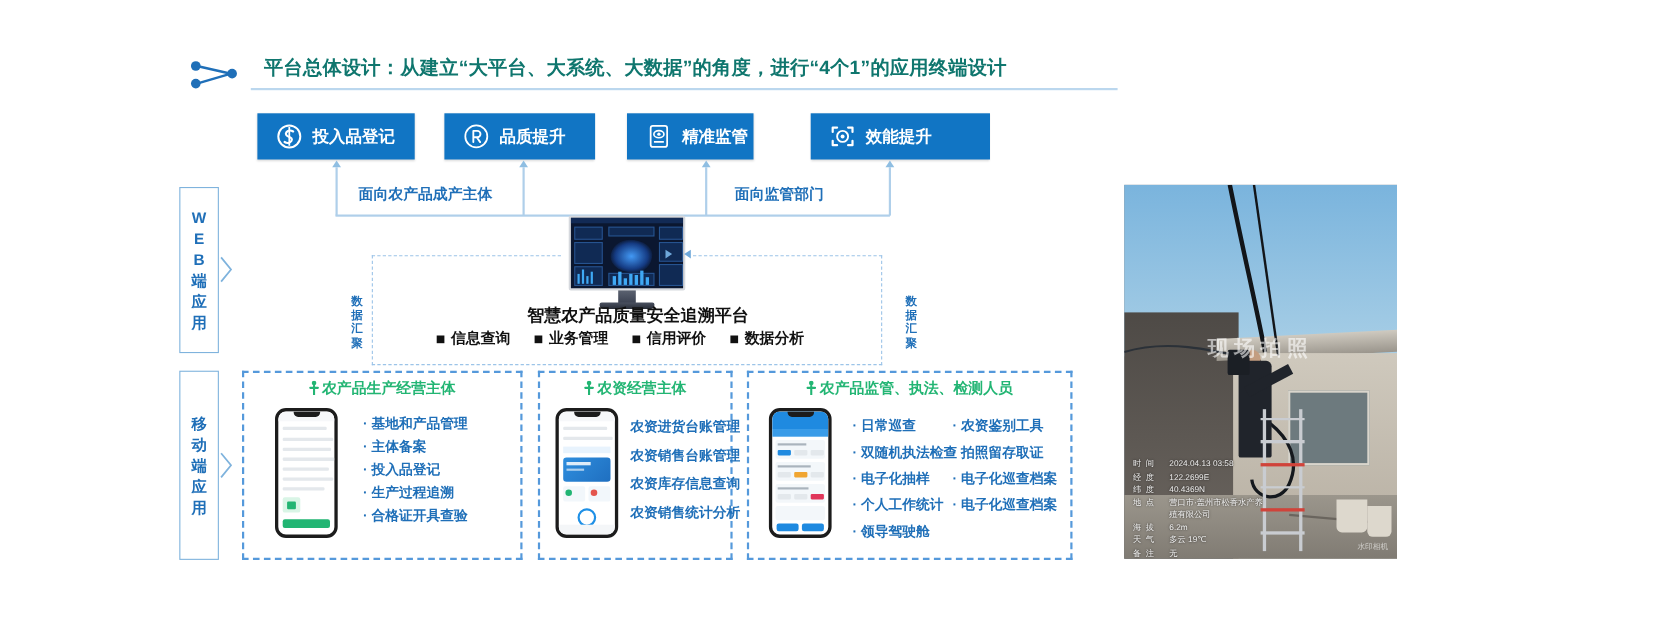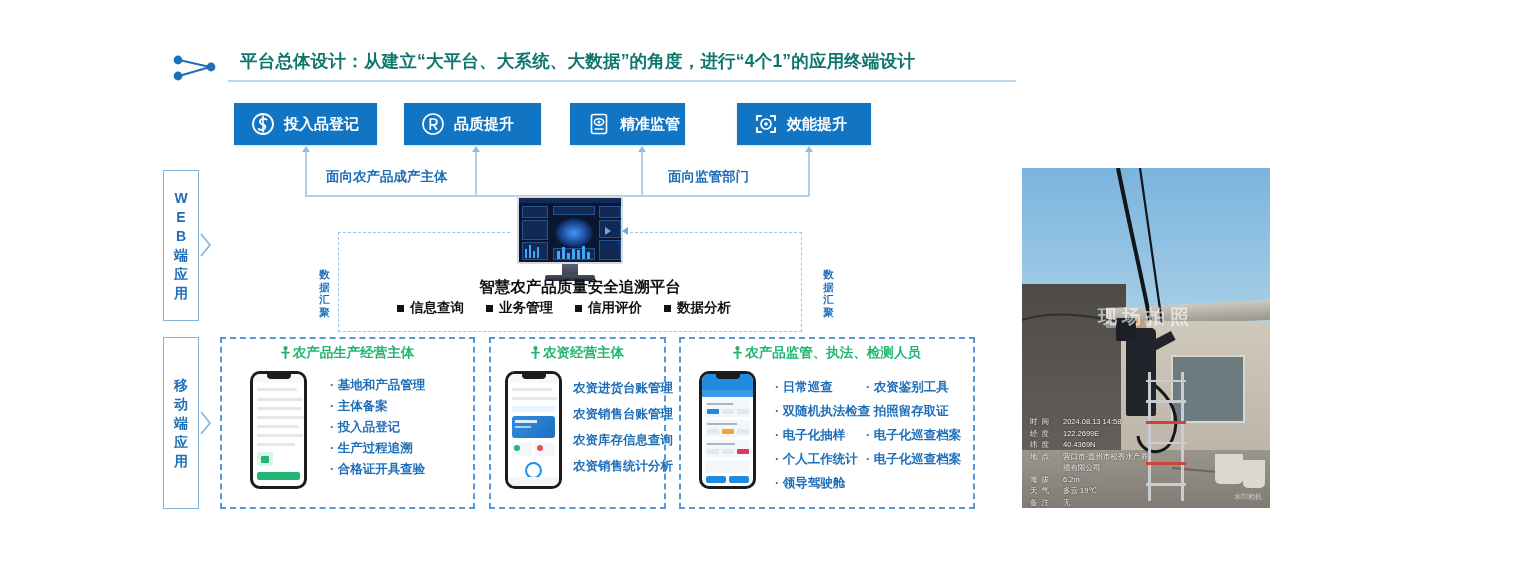--- a/index.html
+++ b/index.html
@@ -221,21 +221,21 @@
   <div class="btn" style="left:570px;width:115px;">
     <svg class="bicon" viewBox="0 0 24 24">
       <rect x="4.5" y="2.5" width="15" height="19" rx="2" fill="none" stroke="#fff" stroke-width="1.6"></rect>
       <ellipse cx="12" cy="10" rx="4.6" ry="3.2" fill="none" stroke="#fff" stroke-width="1.5"></ellipse>
       <circle cx="12" cy="10" r="1.5" fill="#fff"></circle>
       <line x1="7.5" y1="17" x2="16.5" y2="17" stroke="#fff" stroke-width="1.5"></line>
     </svg>
     <span class="blabel">精准监管</span>
   </div>
 
-  <div class="btn" style="left:737px;width:134px;">
+  <div class="btn" style="left:737px;width:163px;">
     <svg class="bicon" viewBox="0 0 24 24">
       <path d="M3 8V4h4 M17 4h4v4 M21 16v4h-4 M7 20H3v-4" fill="none" stroke="#fff" stroke-width="2" stroke-linecap="round" stroke-linejoin="round"></path>
       <circle cx="12" cy="12" r="5" fill="none" stroke="#fff" stroke-width="1.7"></circle>
       <circle cx="12" cy="12" r="1.8" fill="#fff"></circle>
     </svg>
     <span class="blabel">效能提升</span>
   </div>
 
   <div class="uparrow" style="left:302px;top:146px;"></div>
   <div class="uparrow" style="left:472px;top:146px;"></div>
@@ -473,21 +473,21 @@
     </div>
 
     <div class="bucket" style="left:78%;top:84%;width:11%;height:9%;"></div>
     <div class="bucket" style="left:89%;top:86%;width:9%;height:8%;"></div>
 
     <div class="watermark">现场拍照</div>
 
     <div class="ovl">
       <div class="r">
         <span class="k">时间</span>
-        <span class="v">2024.08.13    14:58</span>
+        <span class="v">2024.04.13    03:58</span>
       </div>
       <div class="r">
         <span class="k">经度</span>
         <span class="v">122.2699E</span>
       </div>
       <div class="r">
         <span class="k">纬度</span>
         <span class="v">40.4369N</span>
       </div>
       <div class="r">

